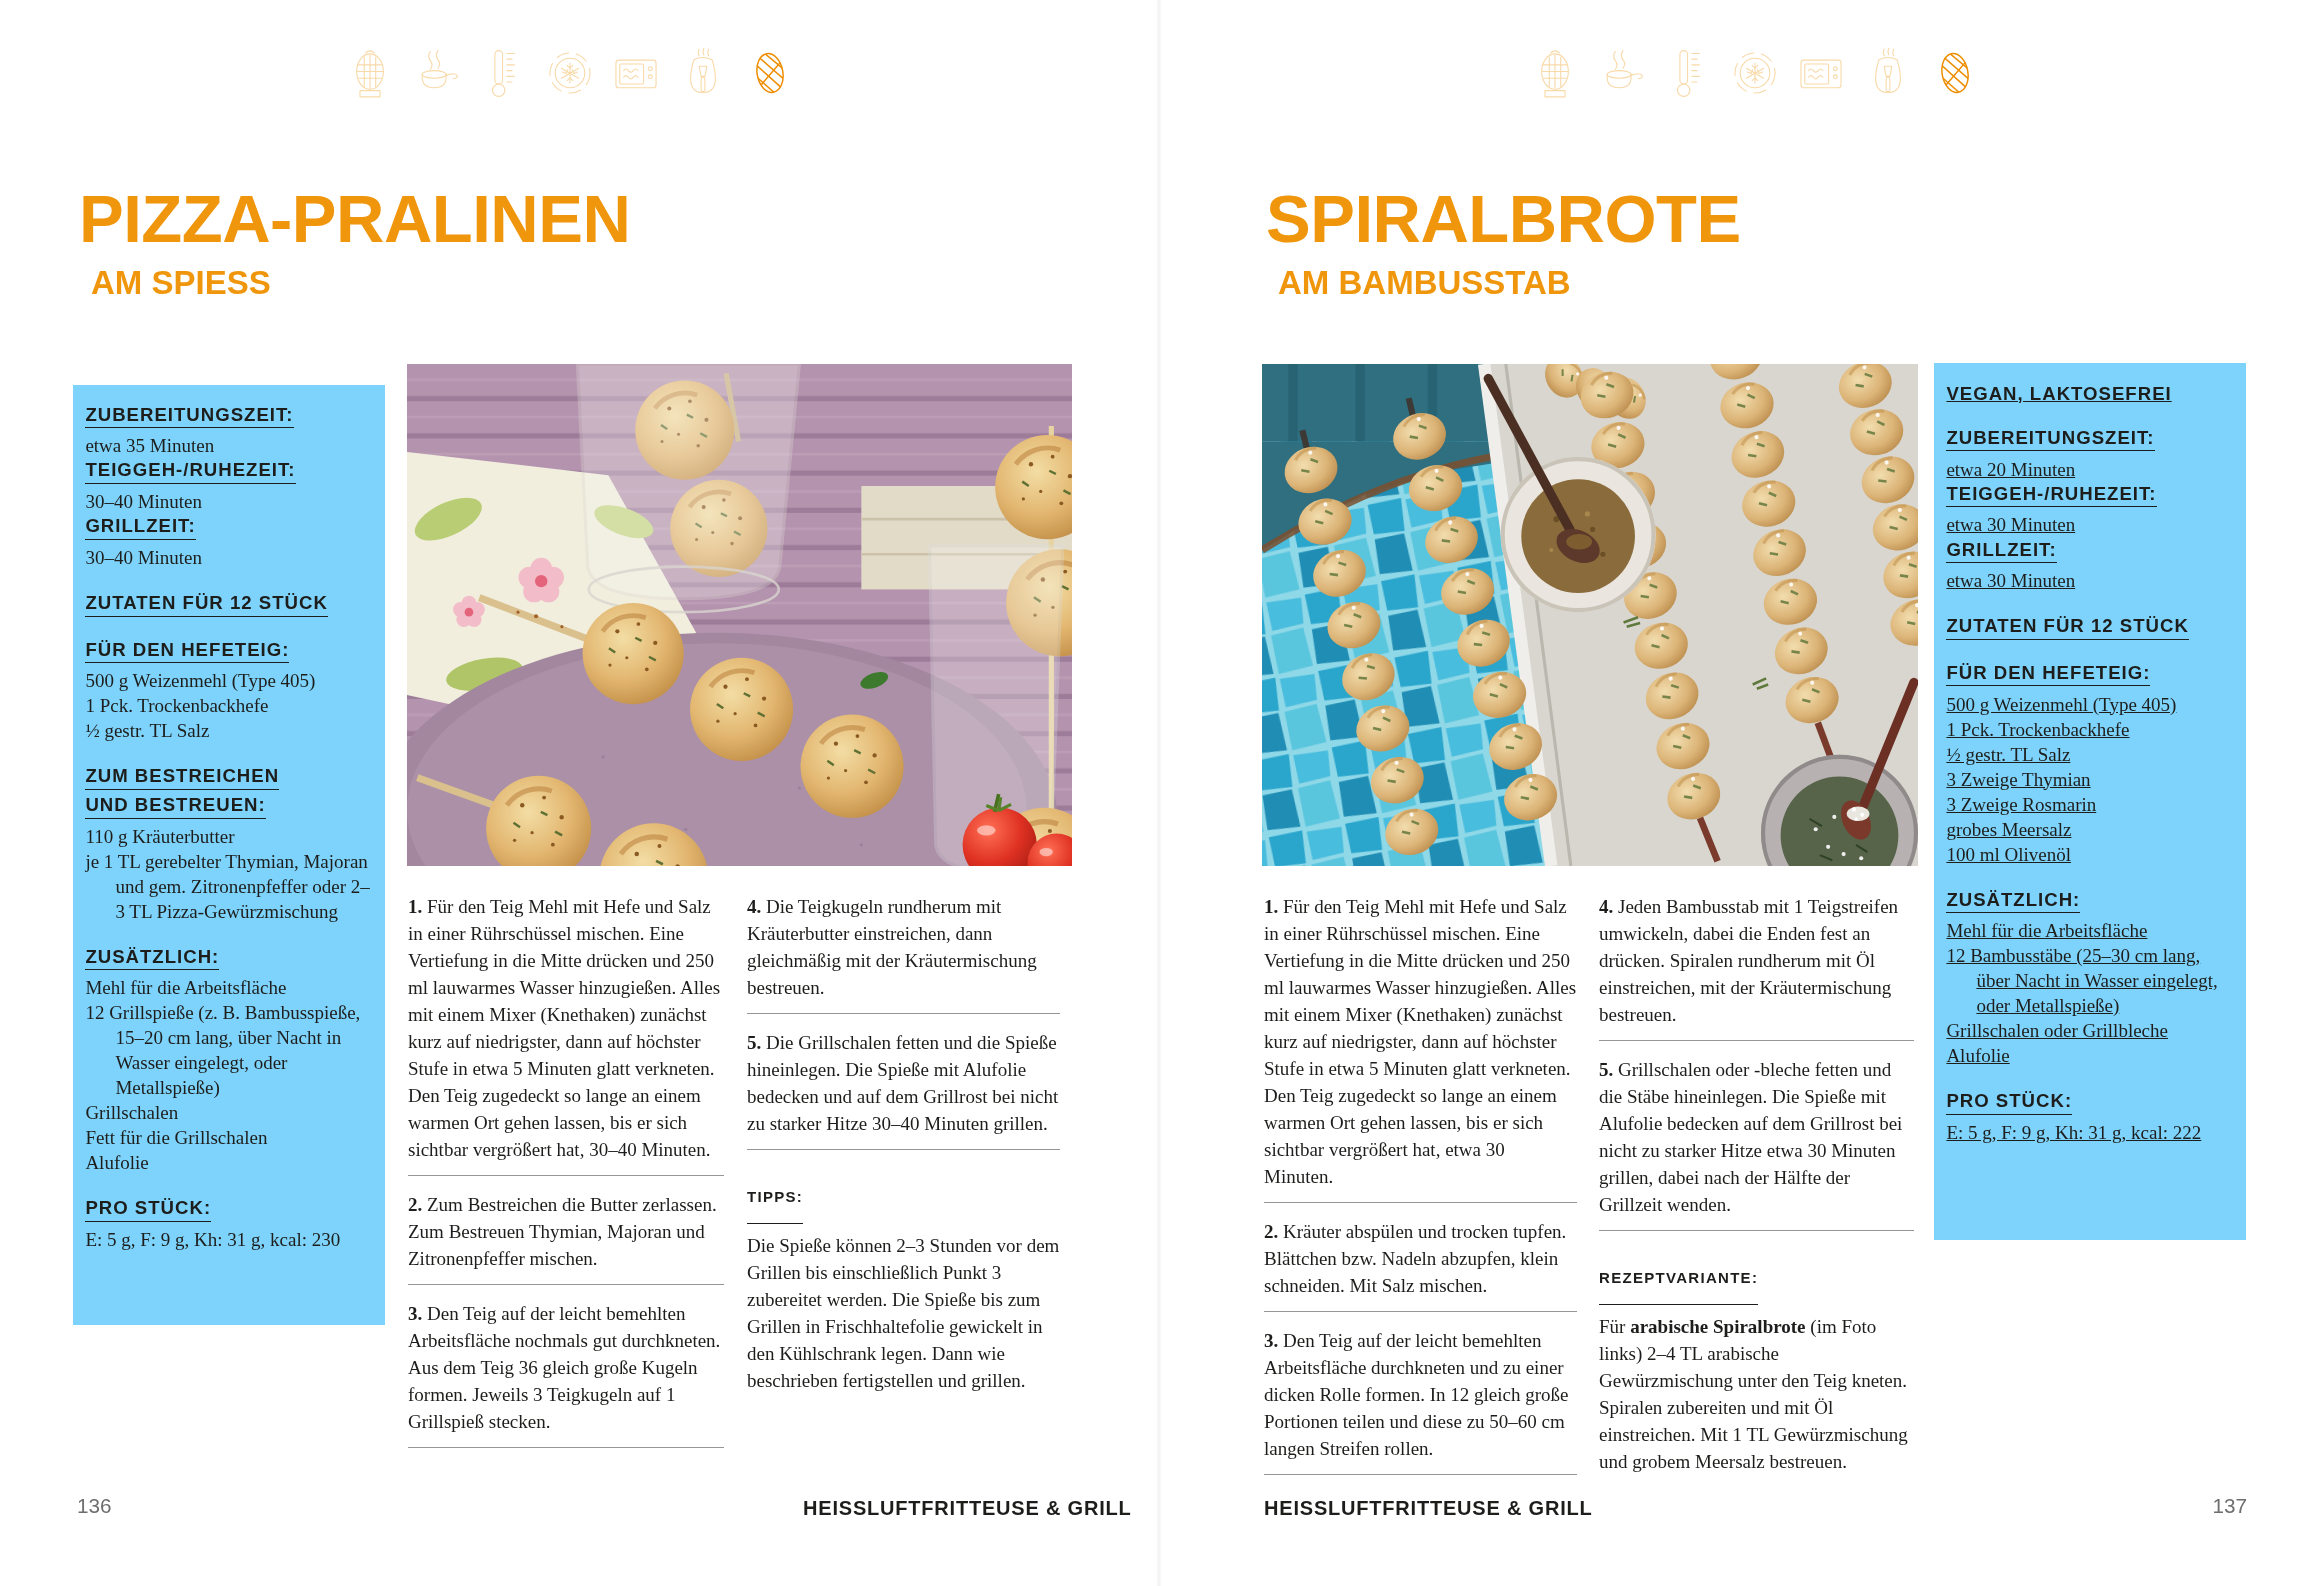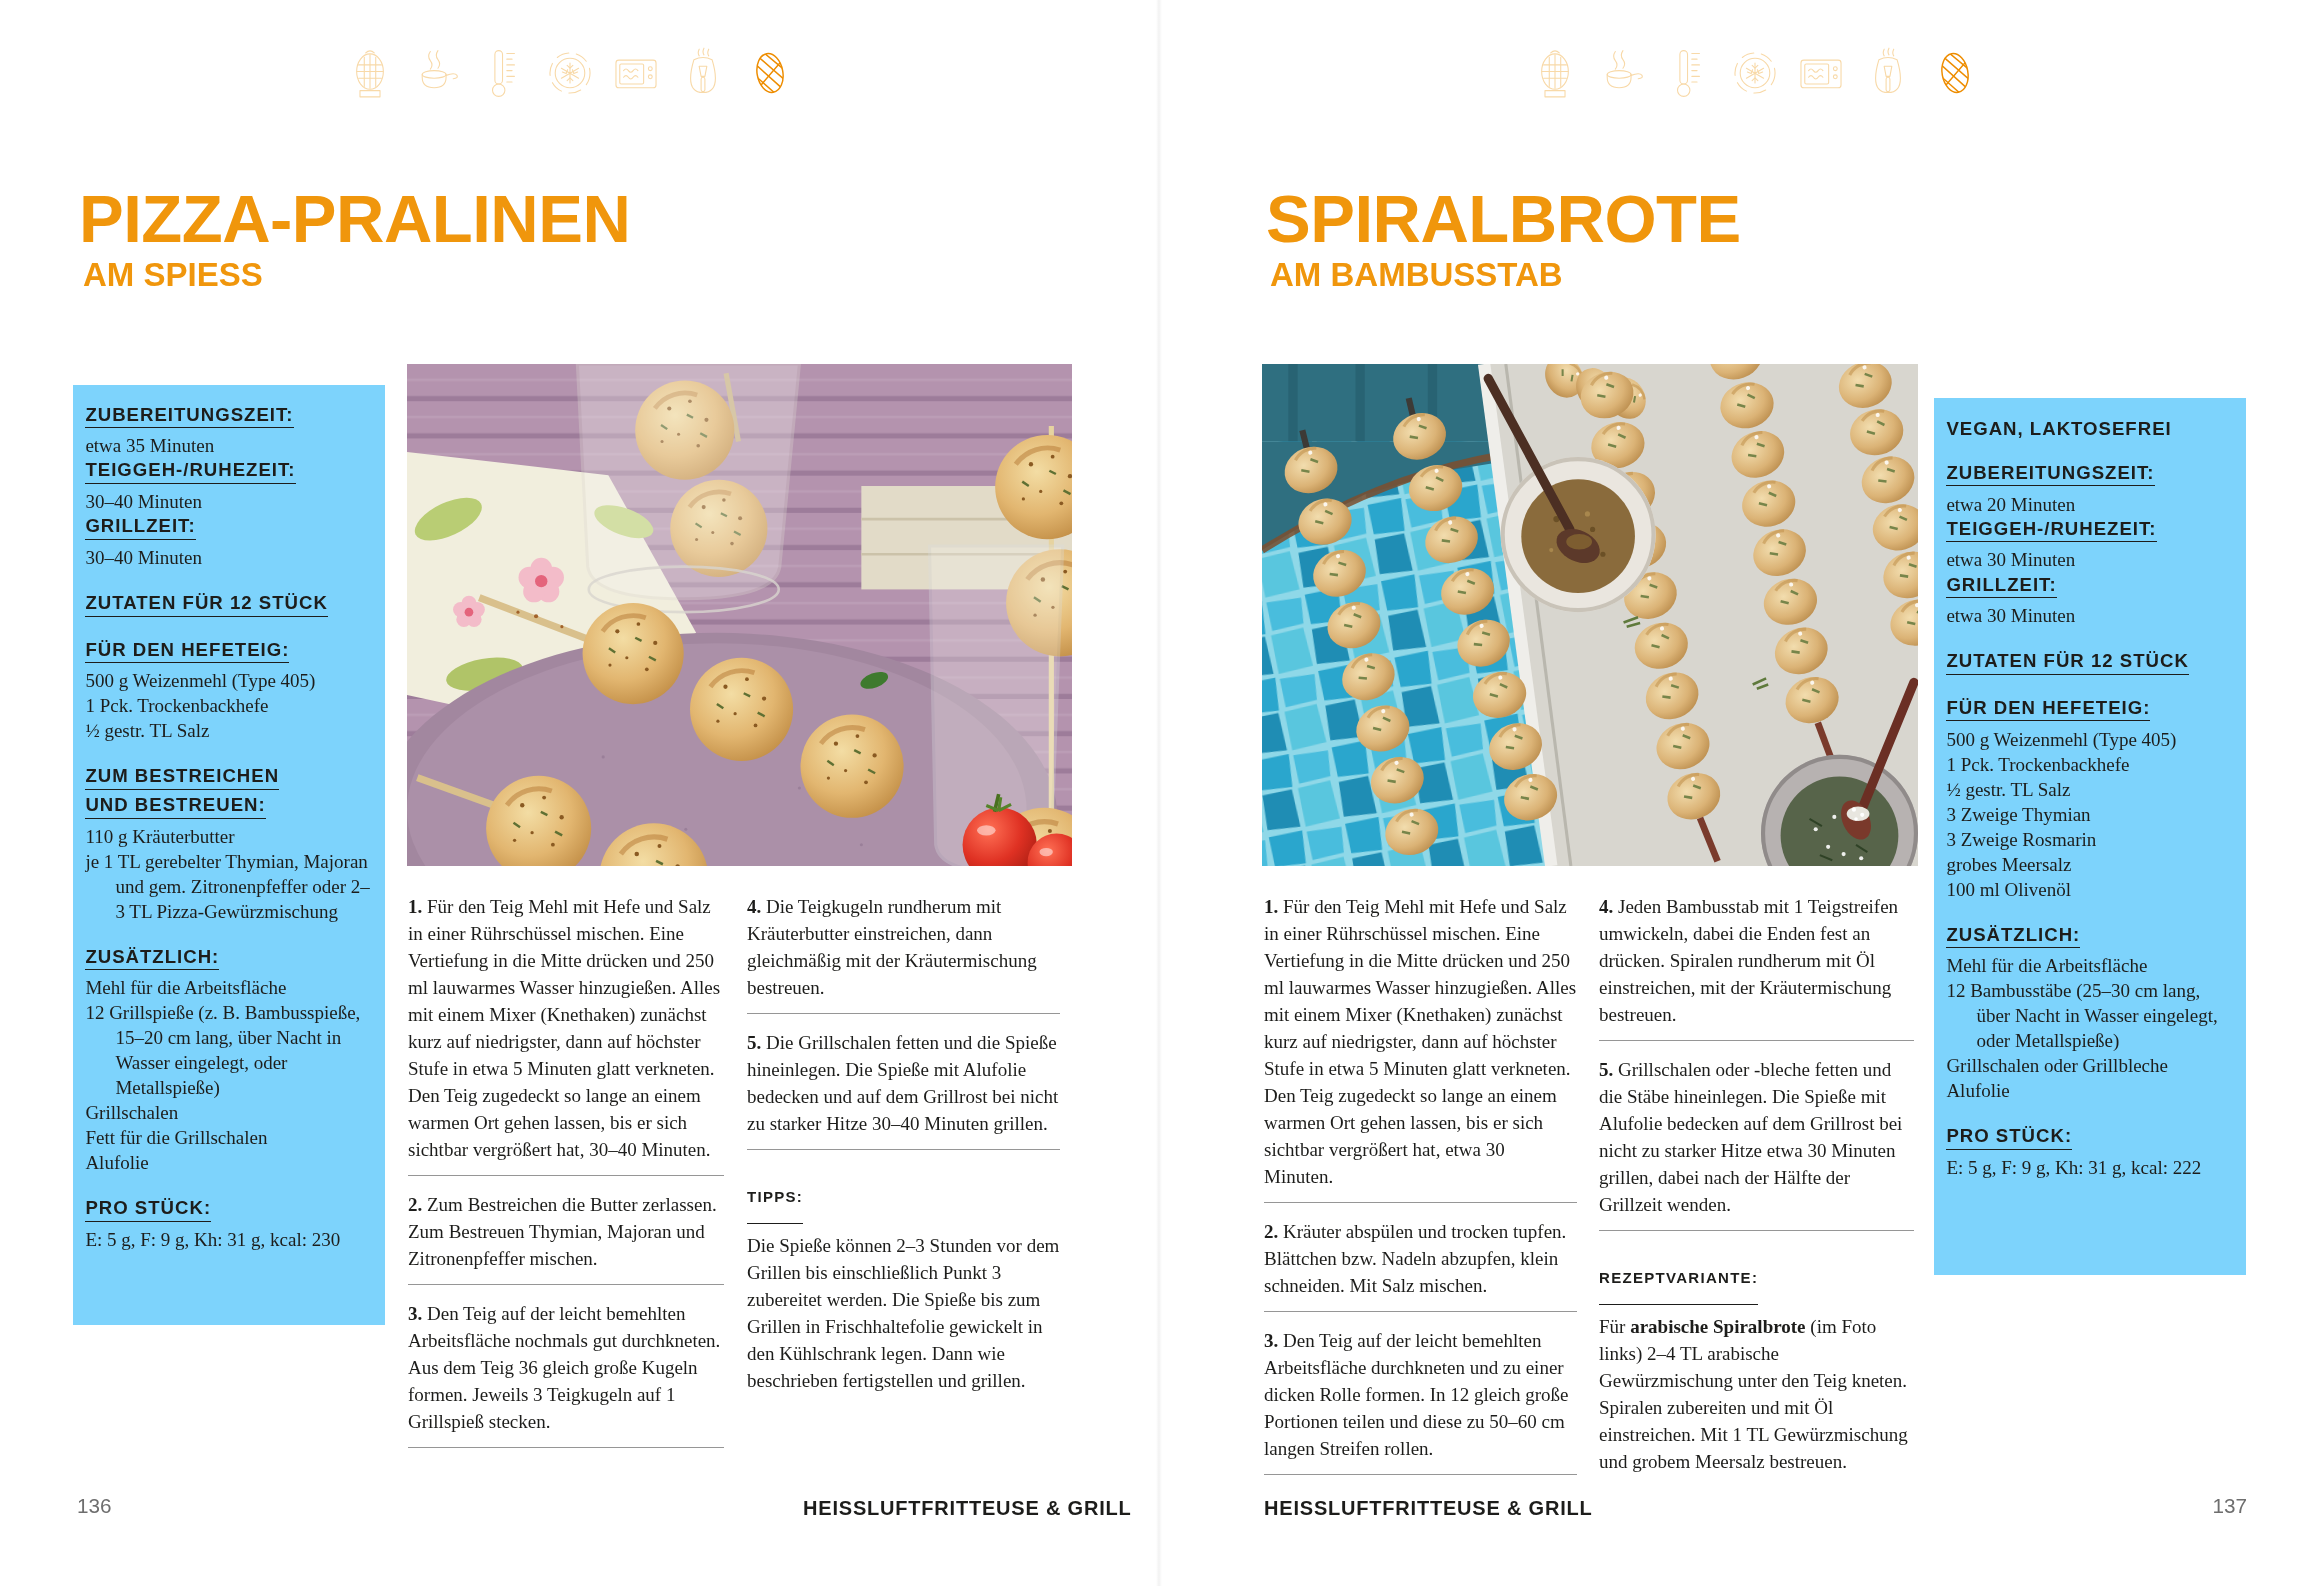--- a/index.html
+++ b/index.html
@@ -12,30 +12,30 @@
   .icon-row{position:absolute;top:45px;display:flex;gap:18.6px;align-items:center;}
   .icon-row.l{left:346px;}
   .icon-row.r{left:1531px;}
   .icon{width:48px;height:56px;fill:none;stroke:#F8D9A8;stroke-width:2.3px;
         stroke-linecap:round;stroke-linejoin:round;}
   .icon.active{stroke:#EE8D00;stroke-width:3.1px;}
 
   
   .title{position:absolute;top:185px;margin:0;font-family:"Liberation Sans",sans-serif;
     font-weight:700;font-size:67px;line-height:1;letter-spacing:-0.5px;color:#F0960C;white-space:nowrap;}
-  .subtitle{position:absolute;top:254px;margin:4px;font-family:"Liberation Sans",sans-serif;
+  .subtitle{position:absolute;top:254px;margin:12px;font-family:"Liberation Sans",sans-serif;
     font-weight:700;font-size:33px;line-height:1;letter-spacing:0;color:#F0960C;white-space:nowrap;}
   .title.l,.subtitle.l{left:79px;}
   .title.r,.subtitle.r{left:1266px;}
 
   
   .sidebar{position:absolute;background:#7dd3fc;width:312px;box-sizing:border-box;
     padding:19.6px 13.4px 0 12.4px;}
   .sidebar.l{left:73px;top:385px;height:940px;}
-  .sidebar.r{left:1934px;top:398px;height:877px;}
+  .sidebar.r{left:1934px;top:363px;height:877px;text-decoration:underline;}
   .sb-block{margin:0 0 23px 0;}
   .sb-h-wrap{margin:2.1px 0 5.2px 0;}
   .sb-h-wrap:first-child{margin-top:0;}
   .sb-h{display:inline-block;font-family:"Liberation Sans",sans-serif;font-weight:700;
     font-size:18.6px;line-height:1.1;letter-spacing:1px;border-bottom:1.5px solid #1d1d1b;padding-bottom:2.1px;}
   .sb-d{font-family:"Liberation Sans",sans-serif;font-weight:700;font-size:18.6px;
     letter-spacing:1px;line-height:1.2;}
   .sb-t{font-size:19px;line-height:25px;}
   .sb-t.hang{padding-left:30px;text-indent:-30px;}
 

